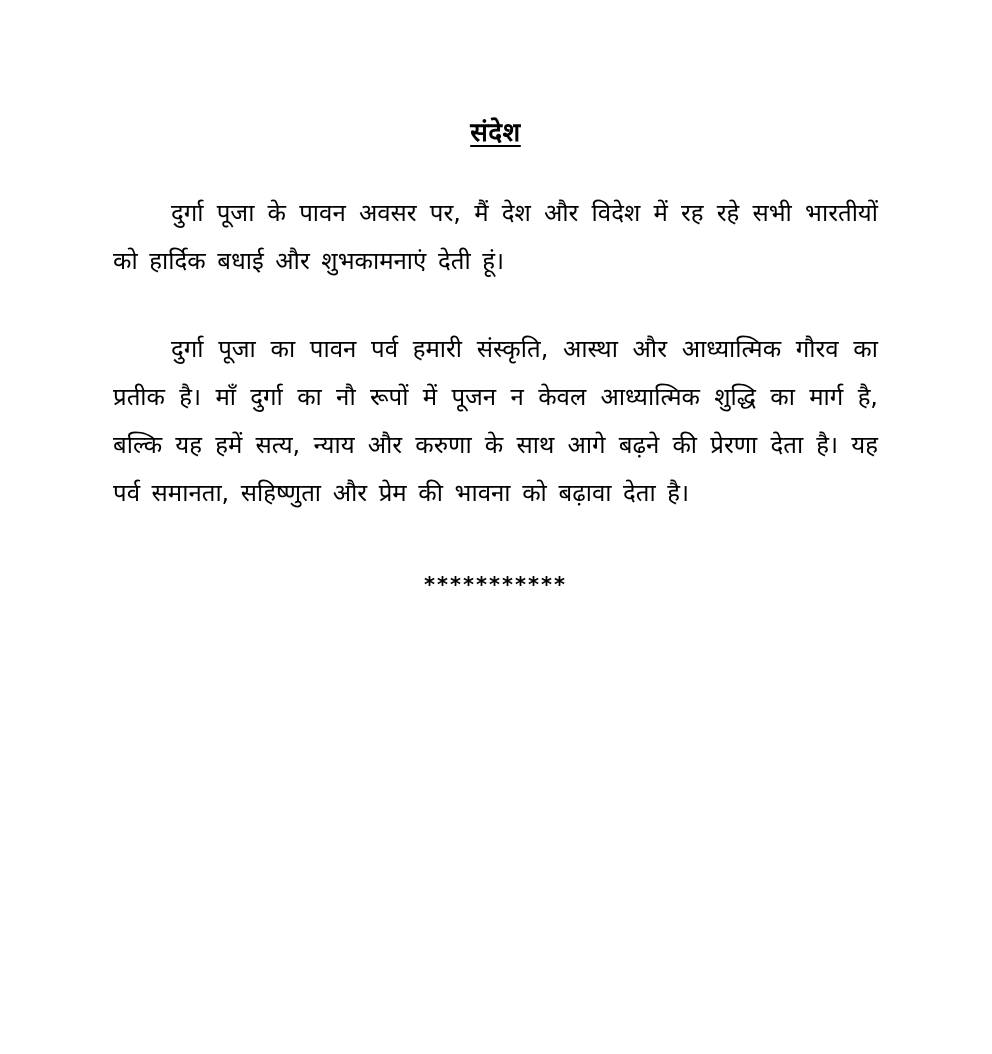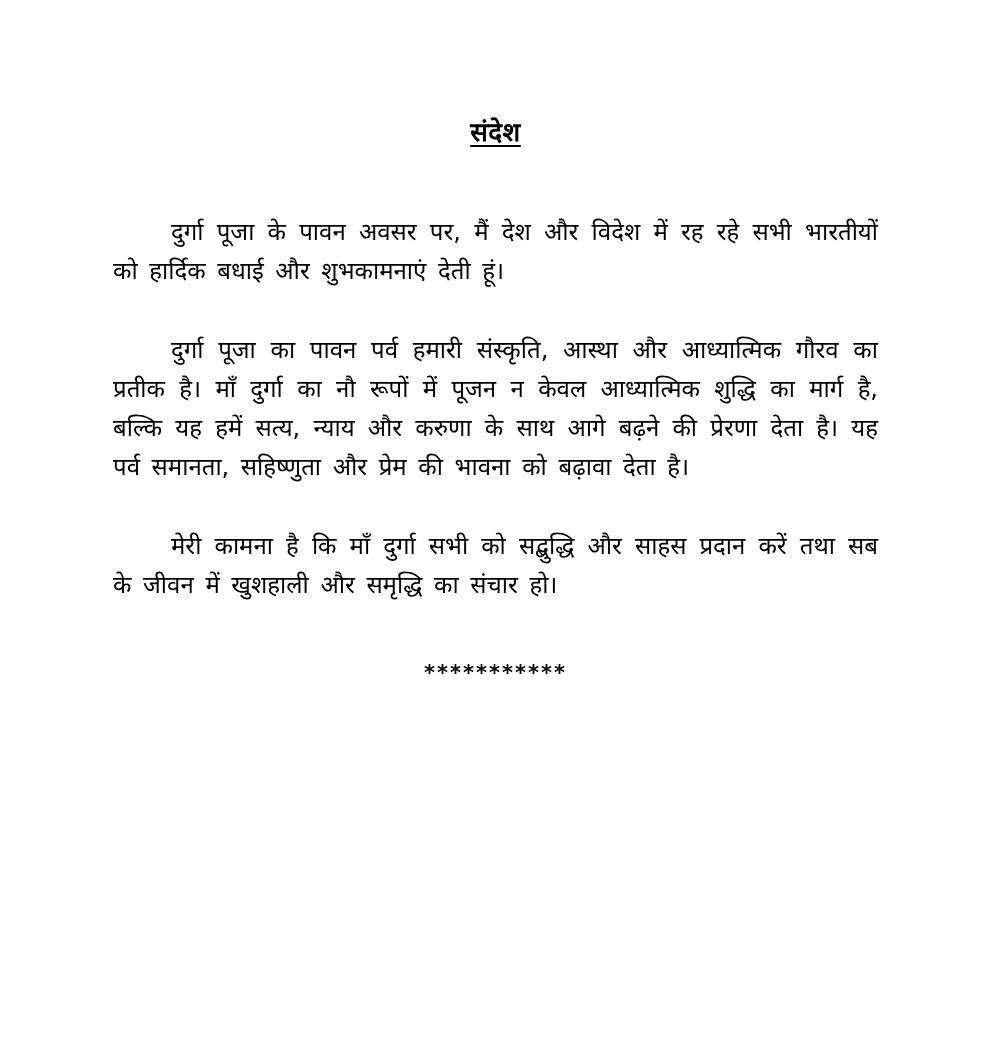--- a/index.html
+++ b/index.html
@@ -15,32 +15,32 @@
     overflow: hidden;
   }
   .page {
     box-sizing: border-box;
     width: 992px;
     height: 1054px;
     padding: 113px 114px 0 113px;
     background: #ffffff;
   }
   .doc-title {
-    margin: 0 0 64px 0;
+    margin: 0 0 40px 0;
     text-align: center;
     font-size: 26px;
     font-weight: bold;
     text-decoration: underline;
     text-underline-offset: 4px;
     letter-spacing: 0.5px;
   }
   .doc-paragraph {
     margin: 0 0 40px 0;
     font-size: 24px;
-    line-height: 39px;
+    line-height: 48px;
     text-align: justify;
     text-indent: 58px;
     word-spacing: 4px;
   }
   .doc-separator {
     margin-top: 56px;
     text-align: center;
     font-weight: bold;
     font-size: 21px;
     letter-spacing: 2px;
@@ -50,16 +50,15 @@
 <body>
 
 <div class="page">
   <h1 class="doc-title">संदेश</h1>
 
   <p class="doc-paragraph">दुर्गा पूजा के पावन अवसर पर, मैं देश और विदेश में रह रहे सभी भारतीयों को हार्दिक बधाई और शुभकामनाएं देती हूं।</p>
 
   <p class="doc-paragraph">दुर्गा पूजा का पावन पर्व हमारी संस्कृति, आस्था और आध्यात्मिक गौरव का प्रतीक है। माँ दुर्गा का नौ रूपों में पूजन न केवल आध्यात्मिक शुद्धि का मार्ग है, बल्कि यह हमें सत्य, न्याय और करुणा के साथ आगे बढ़ने की प्रेरणा देता है। यह पर्व समानता, सहिष्णुता और प्रेम की भावना को बढ़ावा देता है।</p>
 
 
-  <p class="doc-paragraph">मेरी कामना है कि माँ दुर्गा सभी को सद्बुद्धि और साहस प्रदान करें तथा सब के जीवन में खुशहाली और समृद्धि का संचार हो।</p>
 
   <div class="doc-separator">***********</div>
 </div>
 
 </body></html>

